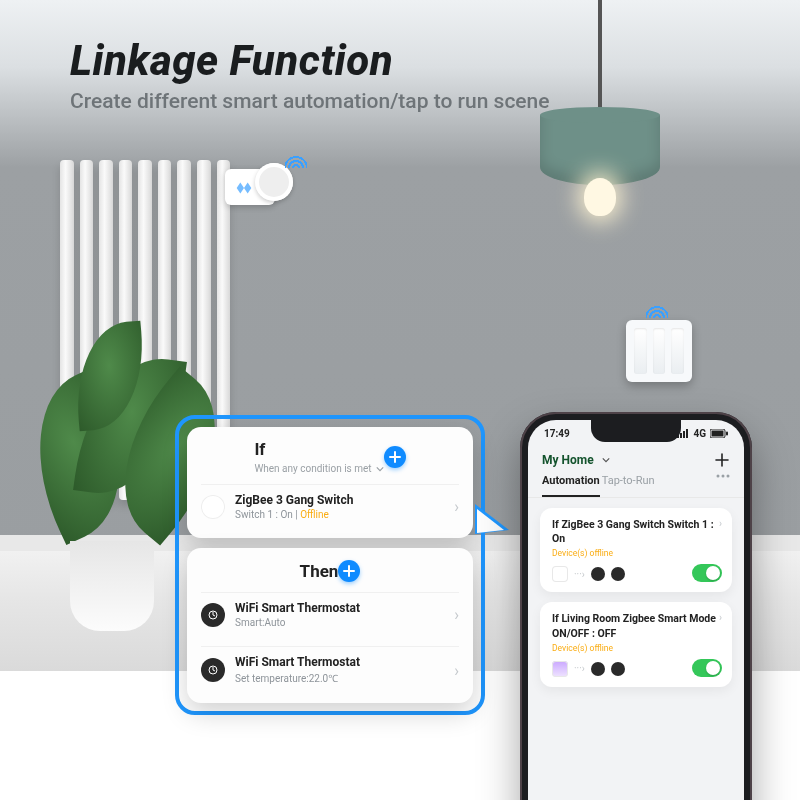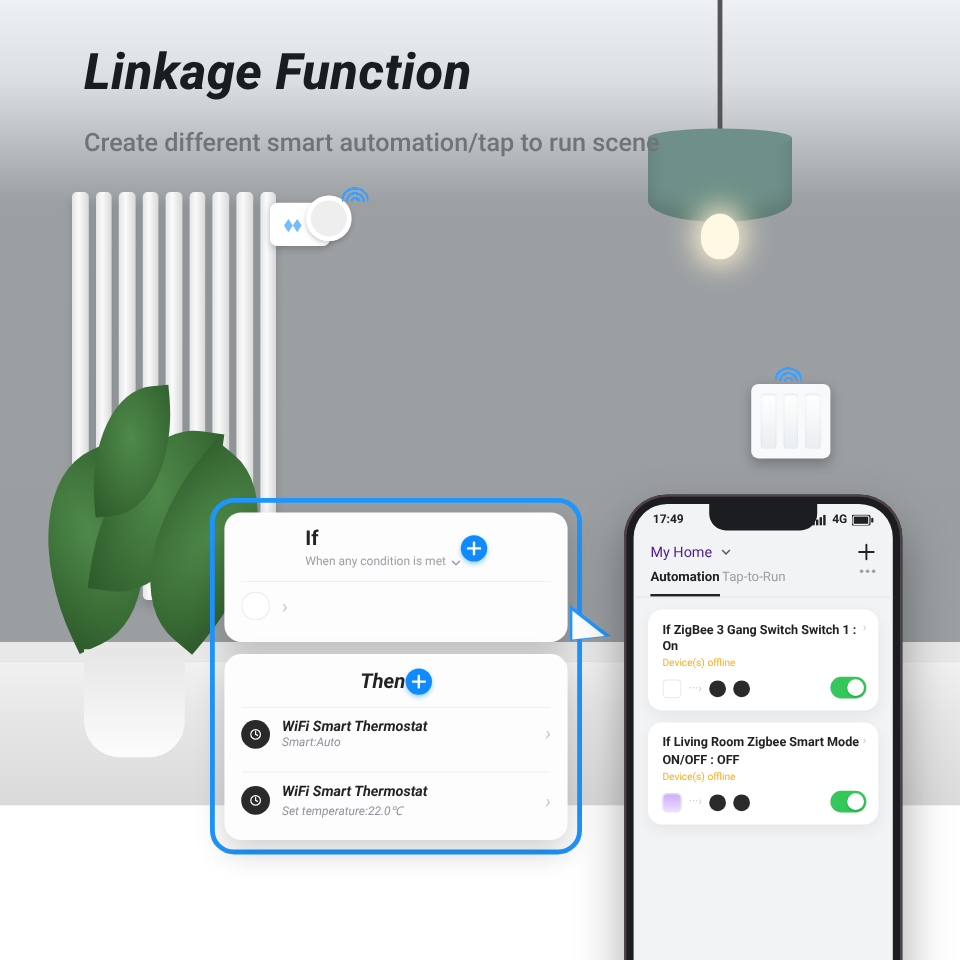--- a/index.html
+++ b/index.html
@@ -41,26 +41,26 @@
   .plant .pot { position:absolute; left:60px; bottom:0; width:84px; height:90px; background:linear-gradient(180deg,#e6e6e6,#fcfcfc); border-radius:0 0 30px 30px; }
   .plant .leaf { position:absolute; width:100px; height:150px; background:radial-gradient(ellipse at 50% 40%, #4f8a4a, #2d5a2a); border-radius:80% 0 80% 0 / 90% 0 90% 0; }
   .plant .l1 { left:20px; bottom:100px; transform:rotate(-25deg); }
   .plant .l2 { left:70px; bottom:130px; transform:rotate(8deg) scale(.95); }
   .plant .l3 { left:110px; bottom:100px; transform:rotate(40deg) scaleX(-1); }
   .plant .l4 { left:50px; bottom:180px; transform:rotate(-5deg) scale(.7); }
 
   
   .heading { position:absolute; left:70px; top:36px; }
   .heading h1 { font-size:42px; font-weight:800; color:#1a1d1f; font-style:italic; letter-spacing:.5px; }
-  .heading p { margin-top:23px; font-size:21px; color:#6e7478; font-weight:500; }
+  .heading p { margin-top:4px; font-size:21px; color:#6e7478; font-weight:500; }
 
   
   .popup { position:absolute; left:175px; top:415px; width:310px; border:4px solid #1f97ff; border-radius:20px; padding:8px; background:rgba(255,255,255,.0); }
   .card { background:#fdfdfd; border-radius:14px; padding:12px 14px 10px; box-shadow:0 10px 26px rgba(0,0,0,.18); }
-  .card + .card { margin-top:10px;font-style:italic; }
+  .card + .card { margin-top:10px; }
   .card-head { display:flex; align-items:center; justify-content:center; }
   .card-head .t { font-size:17px; font-weight:700; color:#222; }
   .card-head .sub { font-size:10px; color:#9aa0a5; margin-top:4px; display:flex; align-items:center; gap:4px; }
   .addbtn { width:22px; height:22px; border-radius:50%; background:#0f8bff; color:#fff; display:flex; align-items:center; justify-content:center; box-shadow:0 2px 4px rgba(15,139,255,.4); }
   .row { display:flex; align-items:center; gap:10px; padding:8px 0; border-top:1px solid #f0f0f0; margin-top:10px; }
   .row:first-of-type { border-top:none; margin-top:8px; }
   .row .ico { width:24px; height:24px; border-radius:50%; background:#2a2a2a; display:flex; align-items:center; justify-content:center; color:#fff; flex-shrink:0; }
   .row .ico.blank { background:#fff; box-shadow:inset 0 0 0 1px #eee; }
   .row .txt { flex:1; }
   .row .txt .a { font-size:12px; font-weight:700; color:#222; }
@@ -74,21 +74,21 @@
 
   
   .phone { position:absolute; right:48px; top:412px; width:232px; height:470px; background:#1c1d20; border-radius:36px; padding:8px; box-shadow:0 20px 40px rgba(0,0,0,.35), inset 0 0 0 2px #4e4248; }
   .screen { background:#f2f3f5; width:100%; height:100%; border-radius:28px; overflow:hidden; position:relative; }
   .notch { position:absolute; top:0; left:50%; transform:translateX(-50%); width:90px; height:22px; background:#1c1d20; border-radius:0 0 14px 14px; z-index:5; }
 
   .status { height:26px; display:flex; align-items:center; justify-content:space-between; padding:0 16px; font-size:10px; font-weight:700; color:#222; }
   .status .rt { display:flex; align-items:center; gap:4px; }
 
   .app-head { padding:6px 14px 0; display:flex; align-items:center; justify-content:space-between; }
-  .app-head .home { font-size:12px; font-weight:400; color:#4c1d95; display:flex; align-items:center; gap:8px; }
+  .app-head .home { font-size:12px; font-weight:700; color:#14532d; display:flex; align-items:center; gap:8px; }
 
   .tabs { display:flex; gap:2px; padding:6px 14px 0; border-bottom:1px solid #e8e8e8; }
   .tab { font-size:11px; color:#9aa0a5; padding-bottom:8px; }
   .tab.active { color:#222; font-weight:700; border-bottom:2px solid #222; }
 
   .autolist { padding:10px 12px; display:flex; flex-direction:column; gap:10px; }
   .auto { background:#fff; border-radius:12px; padding:10px 12px; box-shadow:0 4px 12px rgba(0,0,0,.06); position:relative; }
   .auto .title { font-size:10.5px; font-weight:700; color:#222; line-height:1.35; }
   .auto .warn { font-size:8.5px; color:#faad14; margin-top:2px; }
   .auto .icons { display:flex; align-items:center; gap:6px; margin-top:8px; }
@@ -173,20 +173,26 @@
           </div>
         </div>
         <div class="addbtn">
           <svg width="12" height="12" viewBox="0 0 12 12">
               <path d="M6 1v10M1 6h10" stroke="#fff" stroke-width="2" stroke-linecap="round"></path>
             </svg>
         </div>
       </div>
       <div class="row">
         <div class="ico blank"></div>
+        <div class="txt">
+          <div class="a">ZigBee 3 Gang Switch</div>
+          <div class="b">
+            <span>Switch 1 : On</span><span> | </span><span class="off">Offline</span>
+          </div>
+        </div>
         <div class="chev">›</div>
       </div>
     </div>
 
     <div class="card">
       <div class="card-head">
         <div class="t">Then</div>
         <div class="addbtn">
           <svg width="12" height="12" viewBox="0 0 12 12">
               <path d="M6 1v10M1 6h10" stroke="#fff" stroke-width="2" stroke-linecap="round"></path>

